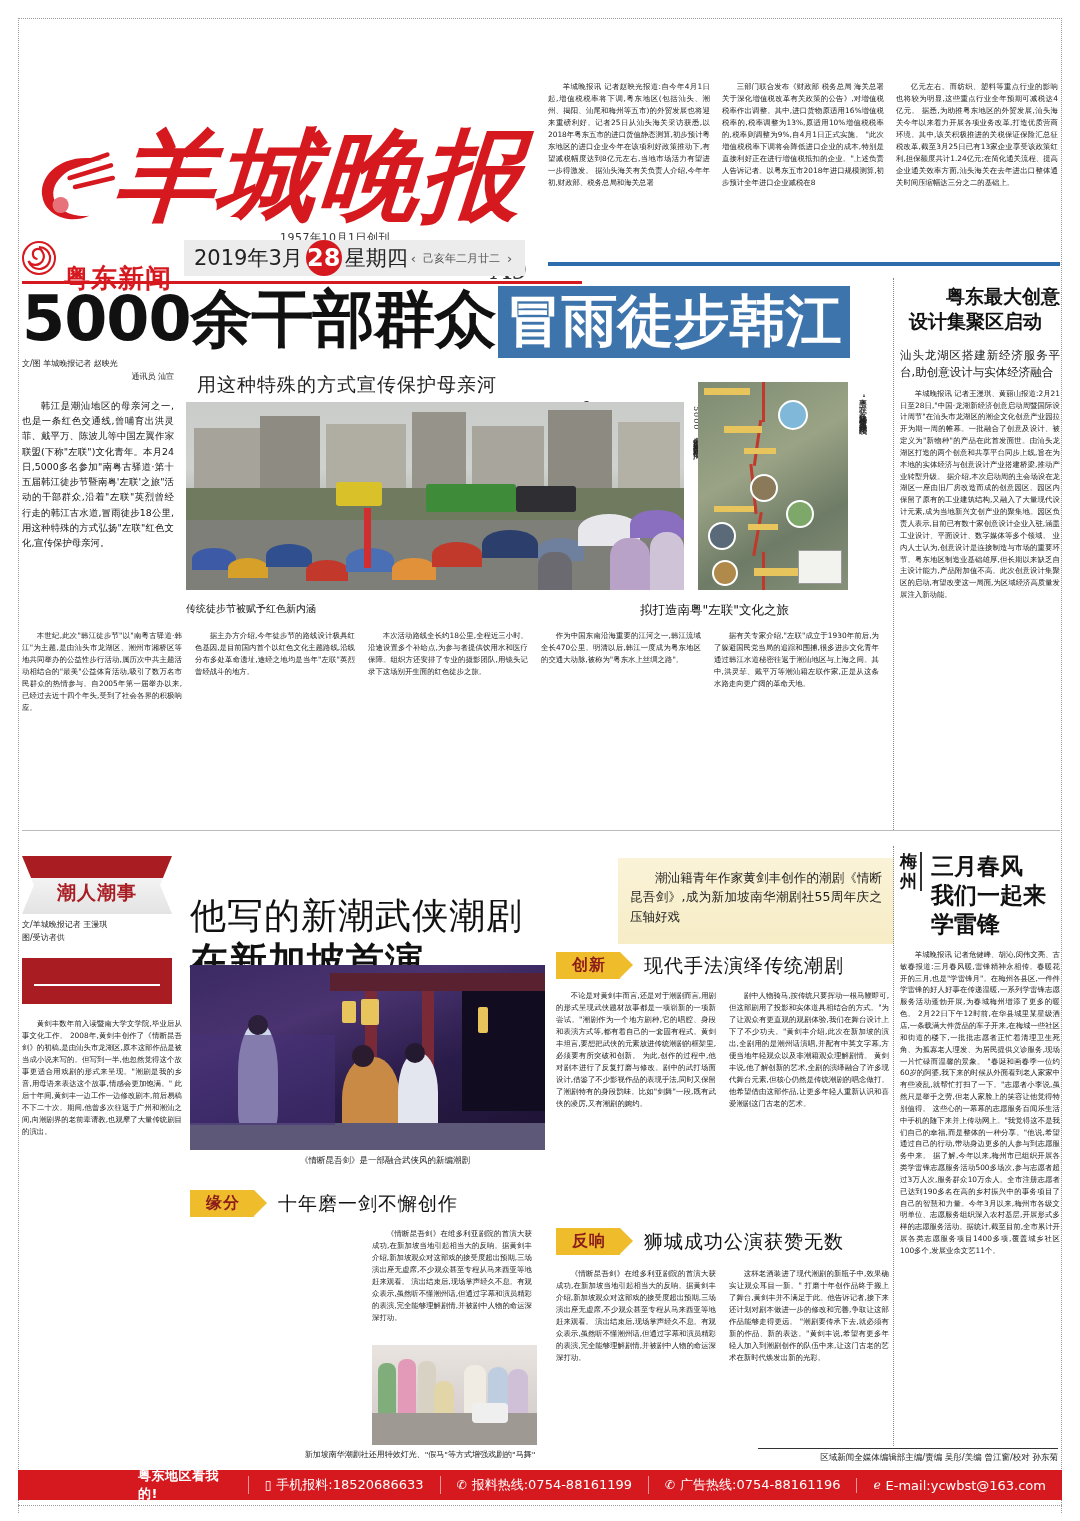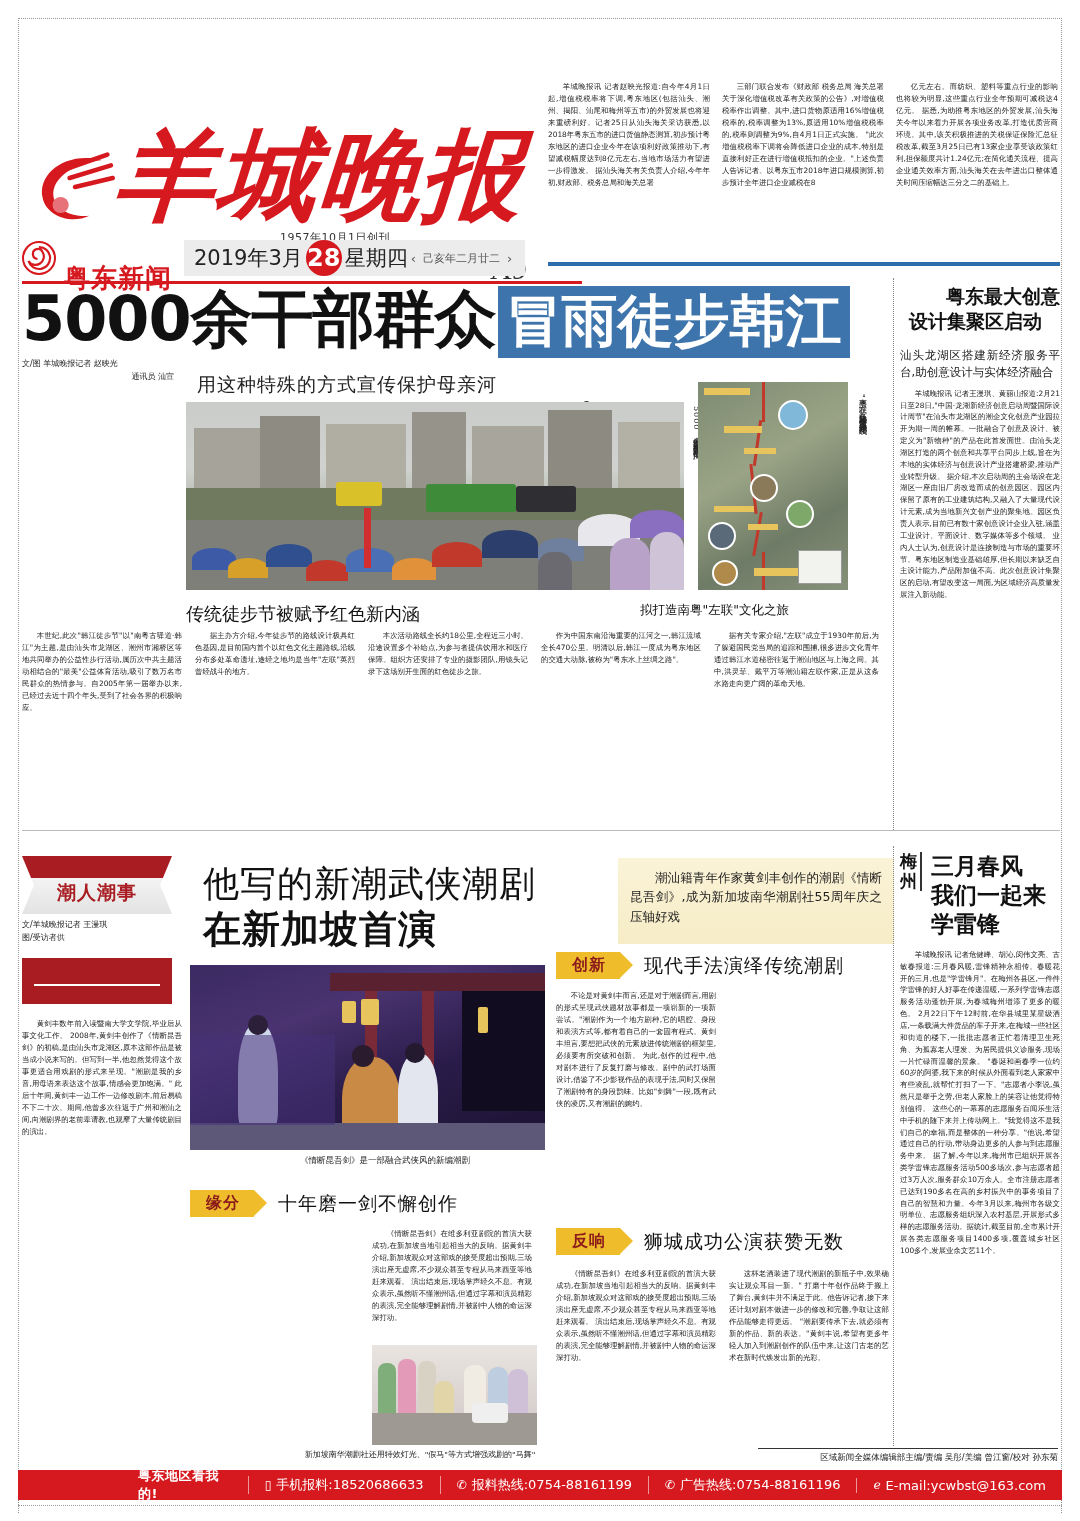--- a/index.html
+++ b/index.html
@@ -71,21 +71,21 @@
   .byline .b2 { text-align:right; }
   .lead-body { position:absolute; left:22px; top:398px; width:152px; font-size:9.4px; line-height:1.62; color:#111; text-align:justify;}
   .lead-body p{ text-indent:2em; }
 
   
   .photo-crowd { position:absolute; left:186px; top:402px; width:498px; height:188px; overflow:hidden; }
   .photo-map { position:absolute; left:698px; top:382px; width:150px; height:208px; overflow:hidden;}
   .vcap { position:absolute; writing-mode:vertical-rl; font-size:8px; color:#222; letter-spacing:1px; font-family:"DejaVu Serif",serif;}
   .cap1 { position:absolute; left:690px; top:406px; }
   .cap2 { position:absolute; left:856px; top:392px; }
-  .ph-cap-l { position:absolute; left:186px; top:602px; font-size:18px; color:#111; }
+  .ph-cap-l { position:absolute; left:186px; top:602px; font-size:10px; color:#111; }
   .ph-cap-r { position:absolute; left:640px; top:602px; font-size:12.5px; color:#111; }
 
   
   .lead-cols { position:absolute; left:22px; top:630px; width:868px; display:flex; gap:13px; }
   .lc { width:160px; font-size:7.4px; line-height:1.62; color:#1a1a1a; text-align:justify; }
   .lc p{ text-indent:2em; margin-bottom:2px;}
   .lc.w5 { width:165px; }
 
   
   .rs { position:absolute; left:900px; top:284px; width:160px; }
@@ -101,21 +101,21 @@
   .ribbon { position:absolute; left:22px; top:856px; width:150px; height:58px; }
   .ribbon-bg { position:absolute; inset:0; background:linear-gradient(180deg,#a81c22 0%, #a81c22 38%, #f3f3f3 38%, #e3e3e3 100%); }
   .ribbon-txt { position:absolute; width:100%; top:24px; text-align:center; font-size:19px; font-weight:bold; color:#a81c22; letter-spacing:1px;}
   .ribbon-notch-l{ position:absolute; left:0; top:0; border-left:12px solid #fff; border-top:29px solid transparent; border-bottom:29px solid transparent;}
   .ribbon-notch-r{ position:absolute; right:0; top:0; border-right:12px solid #fff; border-top:29px solid transparent; border-bottom:29px solid transparent;}
 
   .s2-byline { position:absolute; left:22px; top:918px; width:150px; font-size:8px; line-height:1.65; color:#222;}
   .s2-redbar { position:absolute; left:22px; top:958px; width:150px; height:46px; background:#a81c22;}
   .s2-redbar:after{ content:""; position:absolute; left:12px; top:26px; width:126px; height:2px; background:#fff;}
 
-  .s2-head { position:absolute; left:190px; top:862px; width:420px;margin-left:13px;}
+  .s2-head { position:absolute; left:190px; top:894px; width:420px;}
   .s2-h1 { font-size:36px; color:#111; letter-spacing:1px; line-height:1.22; font-weight:normal;}
   .s2-h2 { font-size:38px; color:#111; font-weight:bold; letter-spacing:1px; line-height:1.22;}
 
   .s2-leadbox { position:absolute; left:618px; top:858px; width:276px; height:86px;
      background:linear-gradient(180deg,#fbf3d8,#f6ecc6); padding:10px 12px; font-size:12.5px; line-height:1.55; color:#1d1d1d; text-indent:2em; text-align:justify;}
 
   .stage-photo { position:absolute; left:190px; top:965px; width:355px; height:185px; overflow:hidden;}
   .stage-cap { position:absolute; left:300px; top:1155px; font-size:8.5px; color:#222; font-family:"DejaVu Serif",serif;}
 
   .tagbar { display:flex; align-items:center; }
@@ -225,20 +225,23 @@
       <div class="lead-h1">5000余干部群众</div>
       <div class="lead-h2">冒雨徒步韩江</div>
     </div>
     <div class="lead-sub">用这种特殊的方式宣传保护母亲河</div>
     <div class="dotline"></div>
   </div>
 
   <div class="byline">
     <div class="b1">文/图 羊城晚报记者 赵映光</div>
     <div class="b2">通讯员 汕宣</div>
+  </div>
+  <div class="lead-body">
+    <p>韩江是潮汕地区的母亲河之一,也是一条红色交通线,曾哺育出洪灵菲、戴平万、陈波儿等中国左翼作家联盟(下称"左联")文化青年。本月24日,5000多名参加"南粤古驿道·第十五届韩江徒步节暨南粤'左联'之旅"活动的干部群众,沿着"左联"英烈曾经行走的韩江古水道,冒雨徒步18公里,用这种特殊的方式弘扬"左联"红色文化,宣传保护母亲河。</p>
   </div>
 
   <div class="photo-crowd">
     <div class="sky"></div>
     <div class="bldg" style="left:8px;top:26px;width:70px;height:62px;background:#a6a49a"></div>
     <div class="bldg" style="left:74px;top:14px;width:60px;height:74px;background:#8e8c82"></div>
     <div class="bldg" style="left:140px;top:22px;width:80px;height:66px;background:#b0ada3"></div>
     <div class="bldg" style="left:226px;top:10px;width:54px;height:78px;background:#96948a"></div>
     <div class="bldg" style="left:286px;top:24px;width:72px;height:64px;background:#a8a69c"></div>
     <div class="bldg" style="left:362px;top:8px;width:64px;height:80px;background:#8d8b81"></div>
@@ -372,20 +375,24 @@
   </div>
   <div class="tagbar sub3">
     <div class="tag">反响</div>
     <div class="tagttl">狮城成功公演获赞无数</div>
   </div>
 
   <div class="s2-col" style="left:556px;top:990px;height:232px;overflow:hidden">
       <p>不论是对黄剑丰而言,还是对于潮剧而言,用剧的形式呈现武侠题材故事都是一项崭新的一项新尝试。"潮剧作为一个地方剧种,它的唱腔、身段和表演方式等,都有着自己的一套固有程式。黄剑丰坦言,要想把武侠的元素放进传统潮剧的框架里,必须要有所突破和创新。
 为此,创作的过程中,他对剧本进行了反复打磨与修改。剧中的武打场面设计,借鉴了不少影视作品的表现手法,同时又保留了潮剧特有的身段韵味。比如"剑舞"一段,既有武侠的凌厉,又有潮剧的婉约。</p>
     </div>
+  <div class="s2-col" style="left:729px;top:990px;height:232px;overflow:hidden">
+      <p>剧中人物骑马,按传统只要挥动一根马鞭即可,但这部剧用了投影和实体道具相结合的方式。"为了让观众有更直观的观剧体验,我们在舞台设计上下了不少功夫。"黄剑丰介绍,此次在新加坡的演出,全剧用的是潮州话演唱,并配有中英文字幕,方便当地年轻观众以及非潮籍观众理解剧情。
+黄剑丰说,他了解创新的艺术,全剧的演绎融合了许多现代舞台元素,但核心仍然是传统潮剧的唱念做打。他希望借由这部作品,让更多年轻人重新认识和喜爱潮剧这门古老的艺术。</p>
+    </div>
 
   <div class="s2-col" style="left:22px;top:1018px;height:432px;overflow:hidden">
       <p>黄剑丰数年前入读暨南大学文学院,毕业后从事文化工作。
 2008年,黄剑丰创作了《情断昆吾剑》的初稿,是由汕头市龙湖区,原本这部作品是被当成小说来写的。但写到一半,他忽然觉得这个故事更适合用戏剧的形式来呈现。"潮剧是我的乡音,用母语来表达这个故事,情感会更加饱满。"
 此后十年间,黄剑丰一边工作一边修改剧本,前后易稿不下二十次。期间,他曾多次往返于广州和潮汕之间,向潮剧界的老前辈请教,也观摩了大量传统剧目的演出。</p>
     </div>
   <div class="s2-col" style="left:372px;top:1228px;height:112px;overflow:hidden">
       <p>《情断昆吾剑》在维多利亚剧院的首演大获成功,在新加坡当地引起相当大的反响。据黄剑丰介绍,新加坡观众对这部戏的接受度超出预期,三场演出座无虚席,不少观众甚至专程从马来西亚等地赶来观看。
 演出结束后,现场掌声经久不息。有观众表示,虽然听不懂潮州话,但通过字幕和演员精彩的表演,完全能够理解剧情,并被剧中人物的命运深深打动。</p>
     </div>

